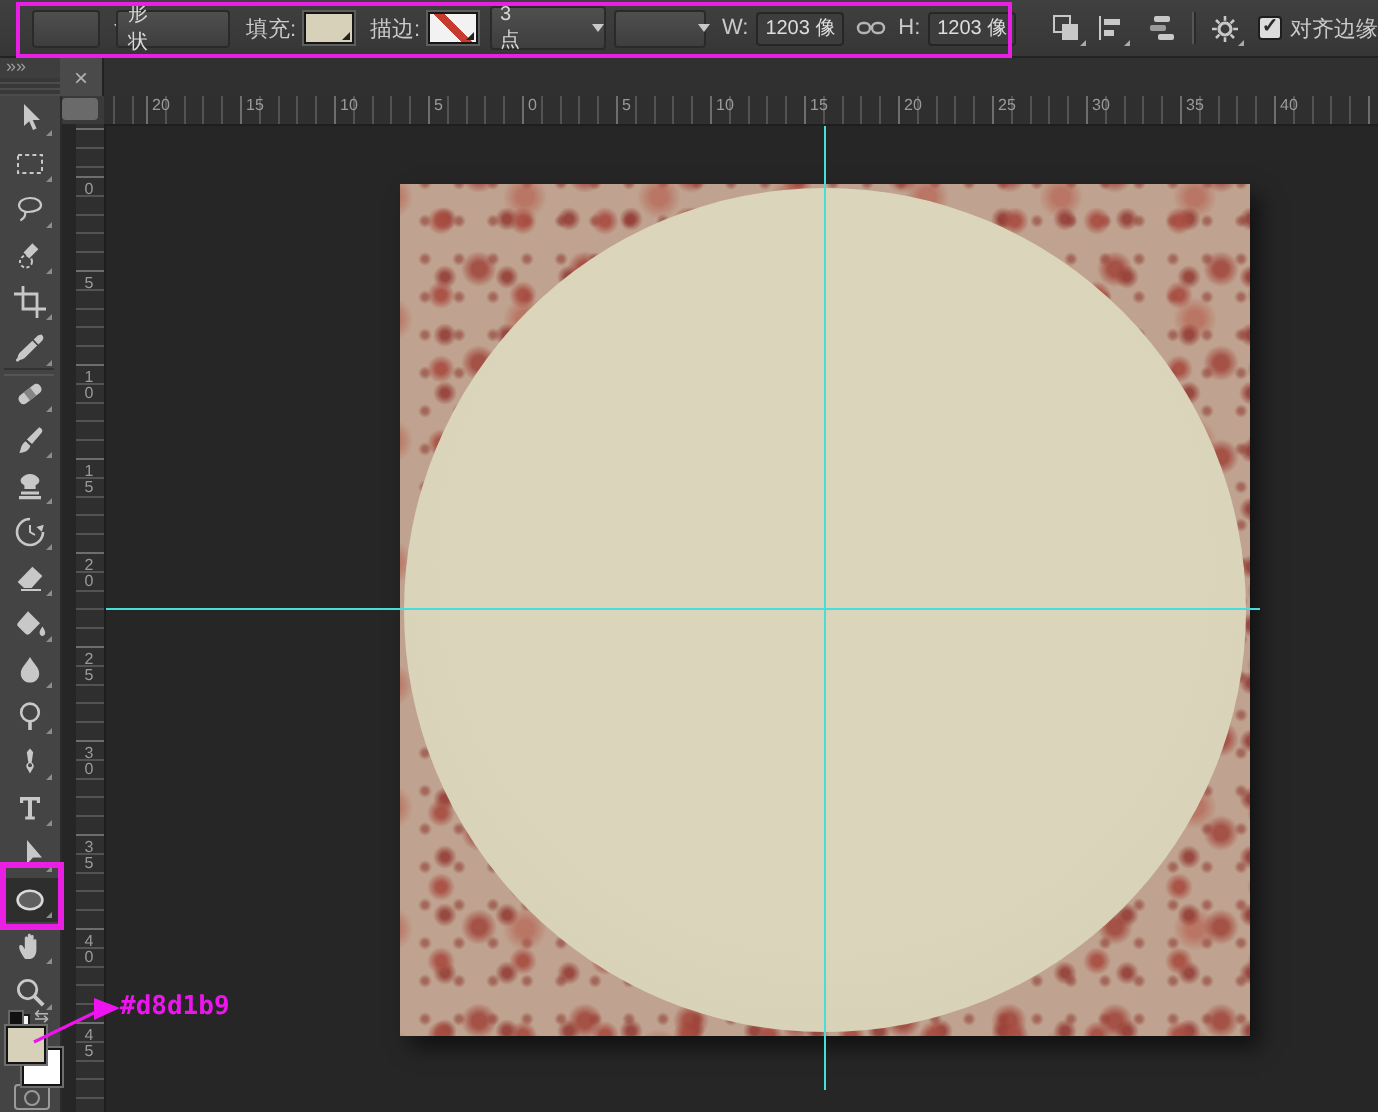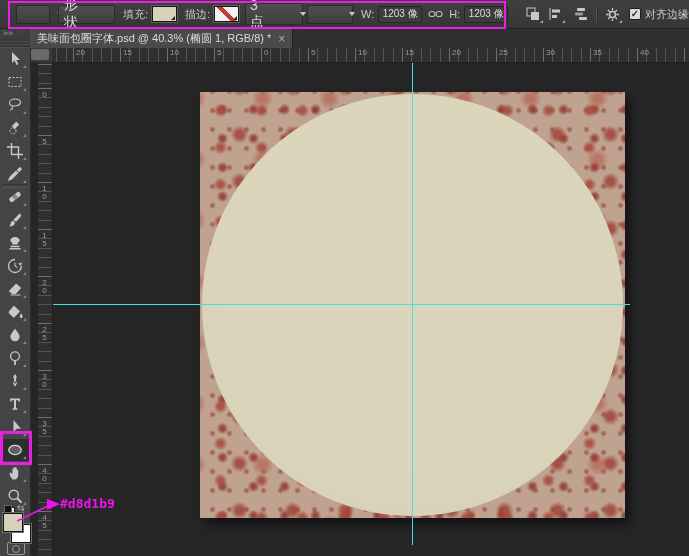--- a/index.html
+++ b/index.html
@@ -13,21 +13,21 @@
     position:absolute;top:0;left:0;width:689px;height:28px;
     background:linear-gradient(#404040,#363636);
     border-bottom:1px solid #222;
     display:flex;align-items:center;z-index:10;
   }
   .ob-gap4{width:4px}.ob-gap6{width:6px}.ob-gap8{width:8px}.ob-gap10{width:10px}
   .ob-label{color:#cacaca;font-size:11px;white-space:nowrap;}
   .ob-btn,.ob-select,.ob-combo{
     height:19px;background:linear-gradient(#4f4f4f,#3e3e3e);
     border:1px solid #2a2a2a;border-radius:2px;
-    display:flex;align-items:center;color:#d8d8d8;font-size:14px;
+    display:flex;align-items:center;color:#d8d8d8;font-size:10px;
     box-sizing:border-box;
     gap:36px;
   }
   .ob-field{
     width:44px;height:17px;background:#3d3d3d;border:1px solid #262626;
     border-radius:2px;color:#ddd;font-size:10px;
     display:flex;align-items:center;justify-content:center;box-sizing:border-box;
   }
   .caret{width:0;height:0;border-left:3px solid transparent;border-right:3px solid transparent;border-top:4px solid #c9c9c9;}
   .swatch{width:25px;height:16px;box-sizing:border-box;border:1px solid #161616;box-shadow:0 0 0 1px #5e5e5e;position:relative;}
@@ -222,21 +222,20 @@
   <span class="ob-label">对齐边缘</span>
 </div>
 <div id="ob-highlight"></div>
 
 <div id="panel-header">
   <span class="chevrons">»»</span>
   <span class="grip"></span>
 </div>
 <div id="tab-bar">
   <div id="doc-tab">
-    <span class="title">美味面包圈字体.psd @ 40.3% (椭圆 1, RGB/8) *</span>
     <span class="close">×</span>
   </div>
 </div>
 
 <div id="tool-panel">
   <div class="panel-divider" style="top:136px"></div>
   <div id="mini-default">
       <span class="b"></span>
       <span class="f"></span>
     </div>

